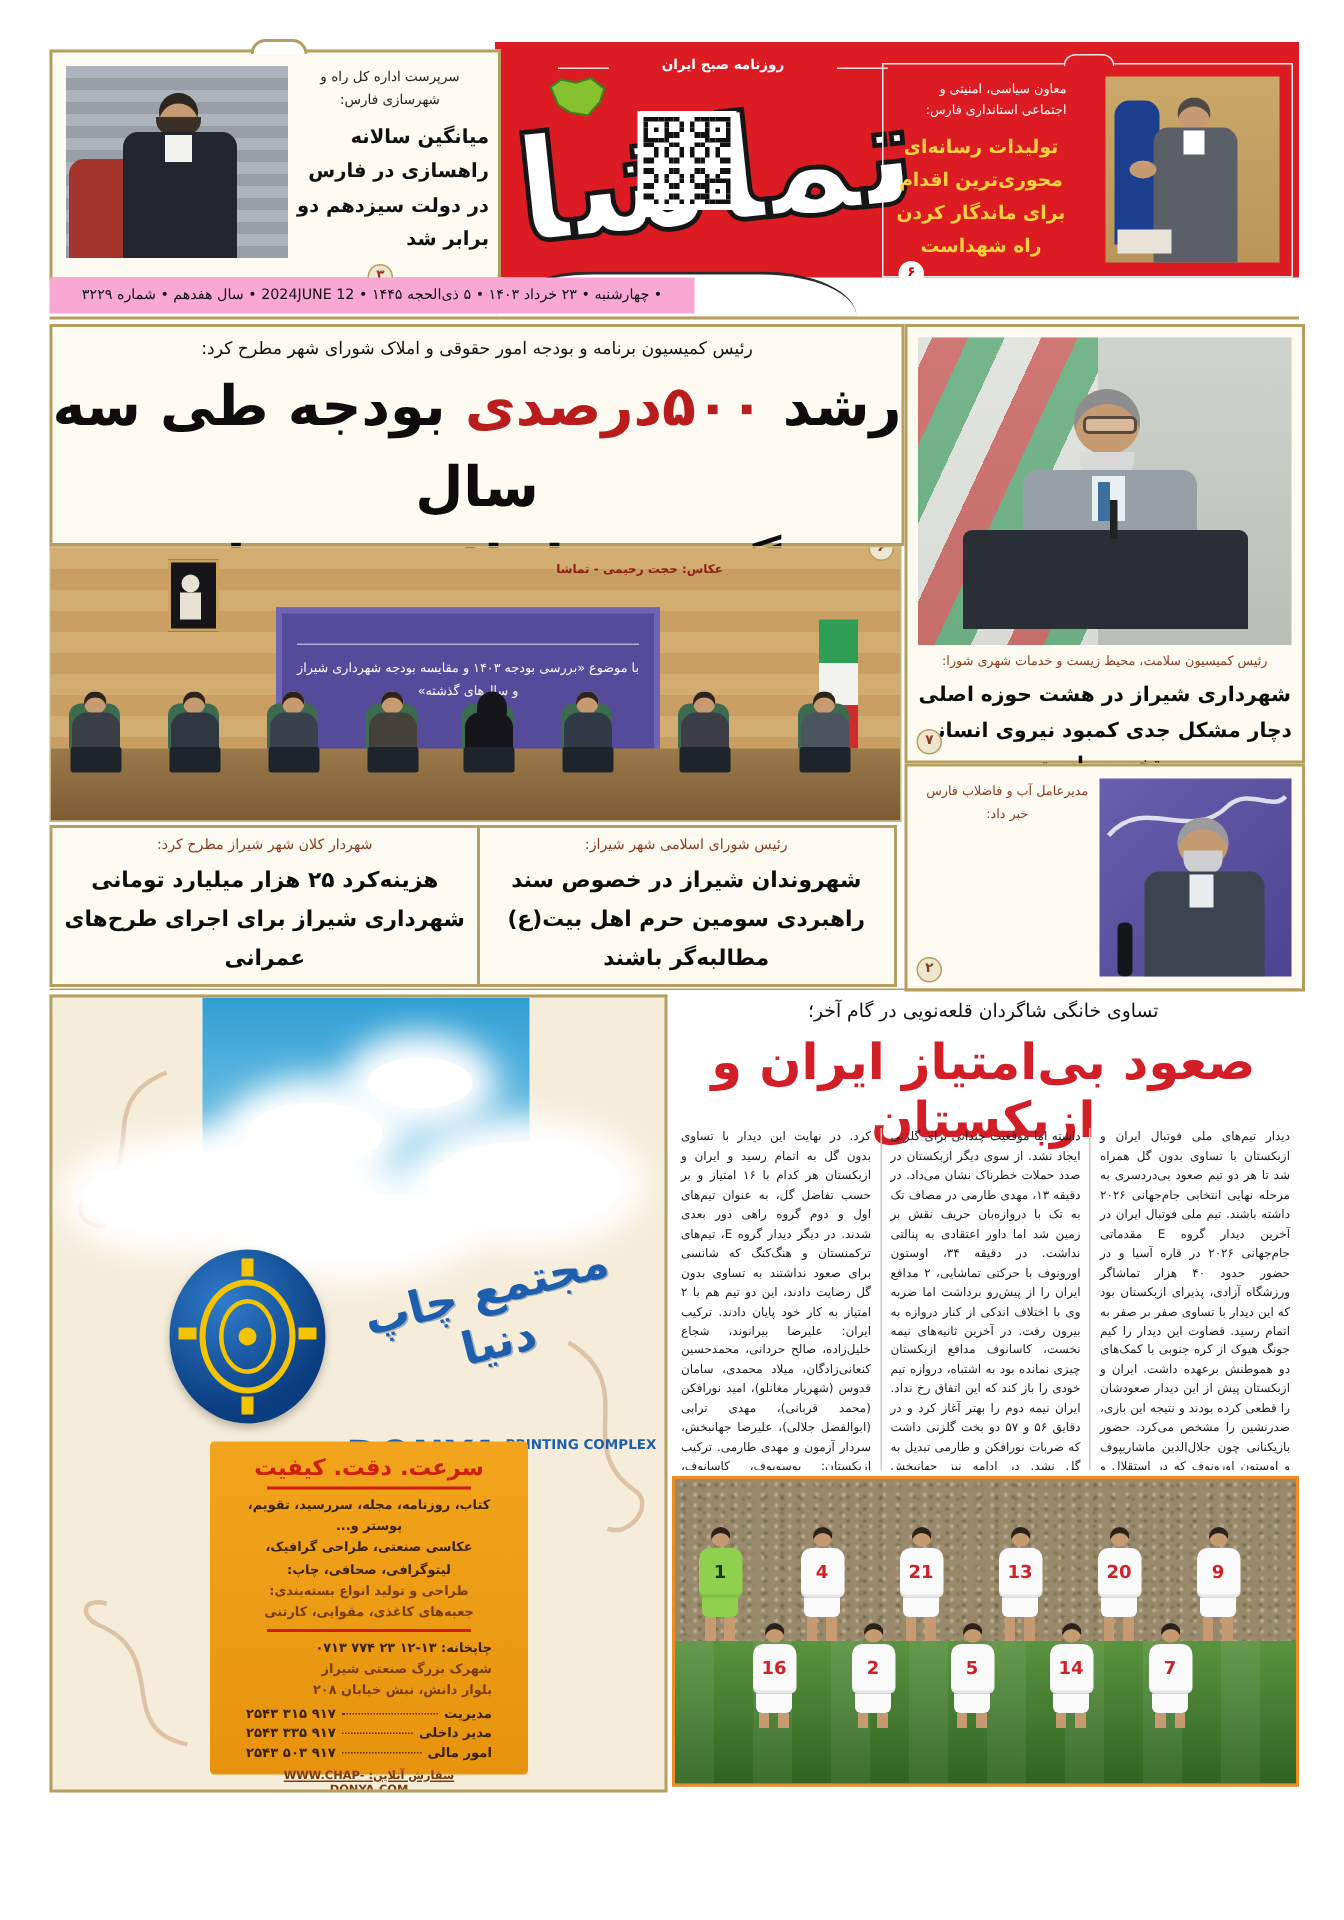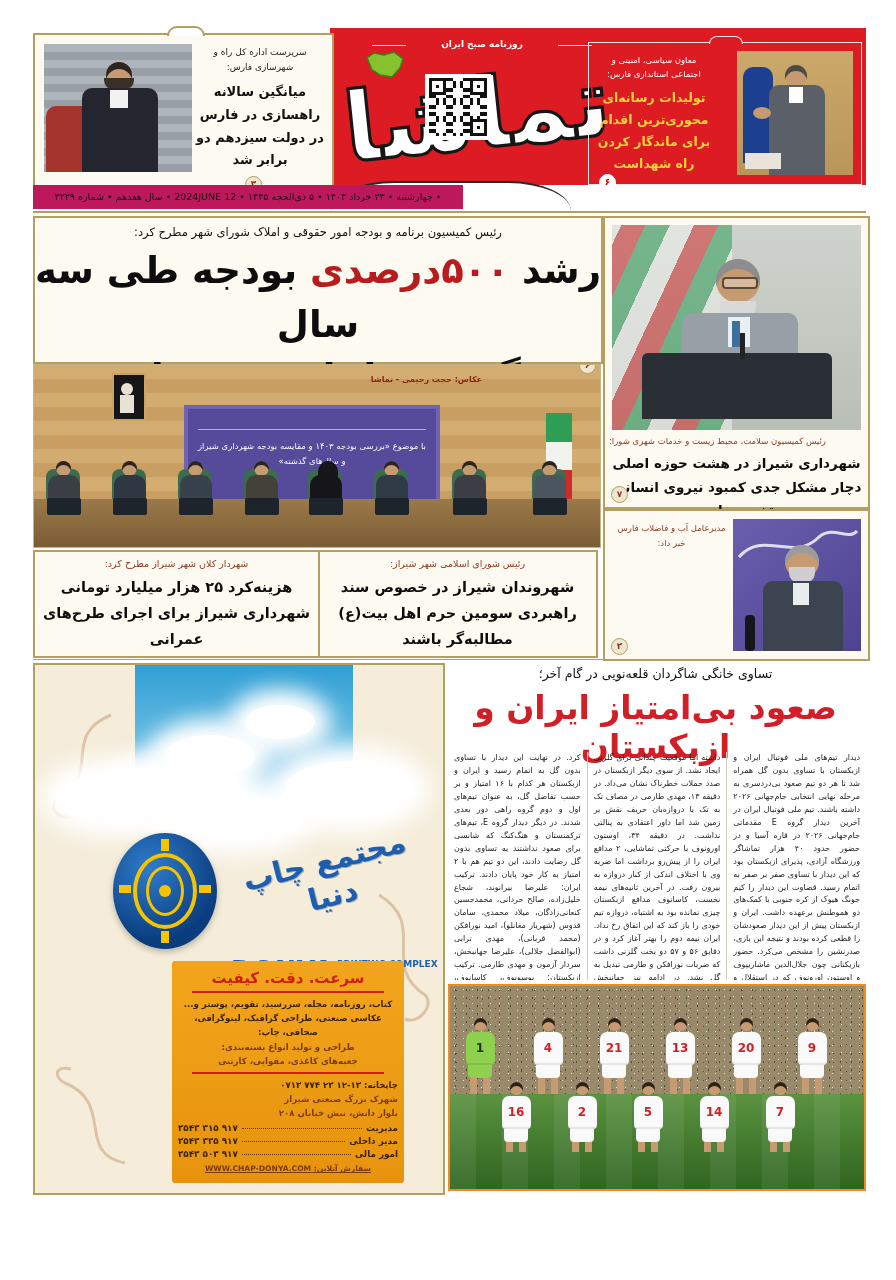--- a/index.html
+++ b/index.html
@@ -14,37 +14,37 @@
   .tagline:before,.tagline:after{content:"";position:absolute;top:6px;width:34px;height:1px;background:#fff;opacity:.85;}
   .tagline:before{right:-30px;} .tagline:after{left:-30px;}
   .logo-svg{left:-6px;top:8px;width:310px;height:150px;}
   .qr{left:95px;top:46px;width:66px;height:66px;background:#fff;padding:4px;box-sizing:border-box;}
   .qr-grid{display:grid;grid-template-columns:repeat(17,1fr);grid-template-rows:repeat(17,1fr);width:100%;height:100%;}
   .qr-grid i{display:block;} .qr-grid i.b{background:#111;}
   .iran-map{left:34px;top:22px;width:42px;height:30px;}
   
   .tr-card{left:258px;top:14px;width:272px;height:141px;border:1px solid rgba(255,255,255,.9);}
   .tr-card:before{content:"";position:absolute;top:-7px;left:50%;margin-left:-16px;width:32px;height:7px;background:#dc1b22;border:1px solid rgba(255,255,255,.9);border-bottom:none;border-radius:10px 10px 0 0;}
-  .tr-kicker{right:150px;left:8px;top:10px;text-align:center;color:#fff;font-size:8.5px;line-height:1.7;}
+  .tr-kicker{right:150px;left:8px;top:10px;color:#fff;font-size:8.5px;line-height:1.7;}
   .tr-head{right:148px;left:6px;top:44px;text-align:center;color:#ffd23f;font-weight:700;font-size:12.5px;line-height:1.75;}
   .tr-photo{left:148px;top:8px;width:116px;height:124px;background:linear-gradient(#caa96a,#b9955a);overflow:hidden;}
   .pageref{width:15px;height:15px;border-radius:50%;background:#efe6cf;border:1px solid #b49e60;color:#8c3a22;font-size:9px;line-height:15px;text-align:center;font-weight:700;}
   .pageref.on-red{background:#fff;color:#c00;border-color:#fff;}
   
-  .dateline-left{left:33px;top:185px;width:430px;height:24px;background:#be185d;color:#111;font-size:9.5px;line-height:24px;text-align:center;white-space:nowrap;}
+  .dateline-left{left:33px;top:185px;width:430px;height:24px;background:#f9a8d4;color:#111;font-size:9.5px;line-height:24px;text-align:center;white-space:nowrap;}
   .dateline-red{left:463px;top:185px;width:403px;height:24px;background:#dc1b22;}
   .price{position:absolute;right:258px;top:0;height:24px;line-height:24px;color:#ffd23f;font-size:9.5px;font-weight:700;}
   .site{position:absolute;left:70px;top:0;height:24px;line-height:24px;color:#fff;font-size:11px;font-weight:700;letter-spacing:.3px;direction:ltr;}
   .swoosh{left:331px;top:181px;width:240px;height:28px;background:#fff;border-radius:120px 120px 0 0/56px 56px 0 0;border-top:2px solid #2a2a2a;}
   
   .tl-card{left:33px;top:33px;width:297px;height:150px;}
   .tl-card:before{content:"";position:absolute;top:-9px;left:50%;margin-left:-17px;width:34px;height:8px;background:#fff;border:2px solid #b49e60;border-bottom:none;border-radius:10px 10px 0 0;}
   .tl-photo{left:9px;top:9px;width:148px;height:128px;background:linear-gradient(#9aa0a8,#b9bec4);overflow:hidden;}
   .tl-kicker{right:8px;top:10px;width:128px;text-align:center;font-size:9px;line-height:1.7;color:#222;}
-  .tl-head{right:6px;top:46px;width:132px;text-align:center;font-size:13px;font-weight:700;line-height:1.75;color:#111;}
+  .tl-head{right:6px;top:46px;width:132px;text-align:right;font-size:13px;font-weight:700;line-height:1.75;color:#111;}
   
   .person-head{position:absolute;border-radius:50%;background:#c79b72;}
   .suit{position:absolute;border-radius:10px 10px 0 0;}
   
   .lead-box{left:33px;top:216px;width:566px;height:144px;}
   .lead-kicker{top:7px;left:0;right:0;text-align:center;font-size:11.5px;color:#111;}
   .lead-head{top:26px;left:0;right:0;text-align:center;font-size:37px;font-weight:700;color:#0d0d0d;line-height:1.45;letter-spacing:-1px;}
   .lead-head .red{color:#b91c1c;}
   
   .conf{left:33px;top:364px;width:566px;height:182px;border:1px solid #c6b482;background:
@@ -61,21 +61,21 @@
   .laptop{position:absolute;width:34px;height:17px;background:#1d242c;border-radius:2px;}
   .chairback{position:absolute;width:34px;height:30px;background:#3c6b4f;border-radius:8px 8px 0 0;}
   .credit{color:#8c1f16;font-size:8px;font-weight:700;}
   
   .sub-box{height:104px;top:550px;}
   .sub-kicker{top:6px;left:0;right:0;text-align:center;font-size:9.5px;}
   .sub-head{top:22px;left:6px;right:6px;text-align:center;font-size:14.5px;font-weight:700;line-height:1.8;color:#0d0d0d;}
   
   .r1{left:603px;top:216px;width:263px;height:289px;}
   .r1-photo{left:7px;top:7px;right:7px;height:205px;background:linear-gradient(#cfd3cd,#b9bfb7);overflow:hidden;}
-  .r1-kicker{top:218px;left:4px;right:4px;text-align:left;font-size:8.5px;}
+  .r1-kicker{top:218px;left:4px;right:4px;text-align:center;font-size:8.5px;}
   .r1-head{top:234px;left:6px;right:6px;text-align:center;font-size:13.5px;font-weight:700;line-height:1.75;color:#0d0d0d;}
   .r2{left:603px;top:509px;width:263px;height:148px;}
   .r2-kicker{right:136px;left:6px;top:10px;text-align:center;font-size:8.5px;line-height:1.8;}
   .r2-head{right:134px;left:4px;top:44px;text-align:center;font-size:13px;font-weight:700;line-height:1.85;color:#0d0d0d;}
   .r2-photo{left:128px;top:8px;width:128px;height:132px;background:linear-gradient(135deg,#6a5fae,#4d4390);overflow:hidden;}
   
   .sp-kicker{left:445px;top:666px;width:421px;text-align:center;font-size:12.5px;color:#111;}
   .sp-head{left:445px;top:688px;width:421px;text-align:center;font-size:33px;font-weight:700;color:#d21e26;letter-spacing:-1px;}
   .sp-cols{left:448px;top:752px;width:418px;height:228px;display:flex;gap:0;}
   .sp-col{flex:1;padding:0 6px;font-size:8px;line-height:1.62;text-align:justify;color:#1c1c1c;overflow:hidden;}
@@ -100,21 +100,21 @@
   .cloud{position:absolute;background:#fff;border-radius:50%;box-shadow:0 0 22px 16px #fff;}
   .donya-oval{position:absolute;left:78px;top:168px;width:104px;height:116px;border-radius:50%;background:radial-gradient(circle at 35% 30%,#2f7ccb,#0a3c7e 70%);box-shadow:0 3px 6px rgba(0,0,0,.25);}
   .donya-oval .ring{position:absolute;inset:20px;border:4px solid #f5c400;border-radius:50%;}
   .donya-oval .ring2{position:absolute;inset:33px;border:3px solid #f5c400;border-radius:50%;}
   .donya-oval .dot{position:absolute;left:46px;top:52px;width:12px;height:12px;background:#f5c400;border-radius:50%;}
   .donya-oval .tick{position:absolute;background:#f5c400;}
   .donya-fa{position:absolute;left:186px;top:178px;width:215px;text-align:center;color:#1d5fae;font-size:30px;font-weight:700;transform:rotate(-14deg);text-shadow:1px 1px 0 rgba(13,60,120,.35);}
   .donya-en{position:absolute;left:196px;top:290px;direction:ltr;color:#1d5fae;}
   .donya-en b{font-size:25px;letter-spacing:1px;}
   .donya-en span{display:inline-block;vertical-align:top;font-size:9px;font-weight:700;line-height:1.2;margin-top:4px;margin-left:3px;}
-  .ad-panel{position:absolute;left:105px;top:296px;width:232px;height:222px;background:linear-gradient(#f2a51c,#e7930e);border-radius:3px;padding:8px 6px;box-sizing:border-box;text-align:center;margin-left:32px;}
+  .ad-panel{position:absolute;left:105px;top:296px;width:212px;height:222px;background:linear-gradient(#f2a51c,#e7930e);border-radius:3px;padding:8px 24px;box-sizing:border-box;text-align:center;}
   .ad-title{color:#cf1d10;font-size:15px;font-weight:700;}
   .ad-rule{height:2px;background:#cf1d10;margin:4px 14px;}
   .ad-line{font-size:8.6px;font-weight:700;color:#3a2305;line-height:1.65;}
   .ad-line.brown{color:#7a3c0c;}
   .ad-row{display:flex;align-items:baseline;font-size:8.8px;font-weight:700;color:#3a2305;margin-top:3px;}
   .ad-row .dots{flex:1;border-bottom:1.6px dotted #5a2d05;margin:0 4px;transform:translateY(-2px);}
   .ad-web{margin-top:5px;font-size:7.6px;font-weight:700;color:#7a3c0c;text-decoration:underline;}
   .curl{position:absolute;opacity:.4;}
   
   .hline{position:absolute;height:2px;background:#b49e60;}

